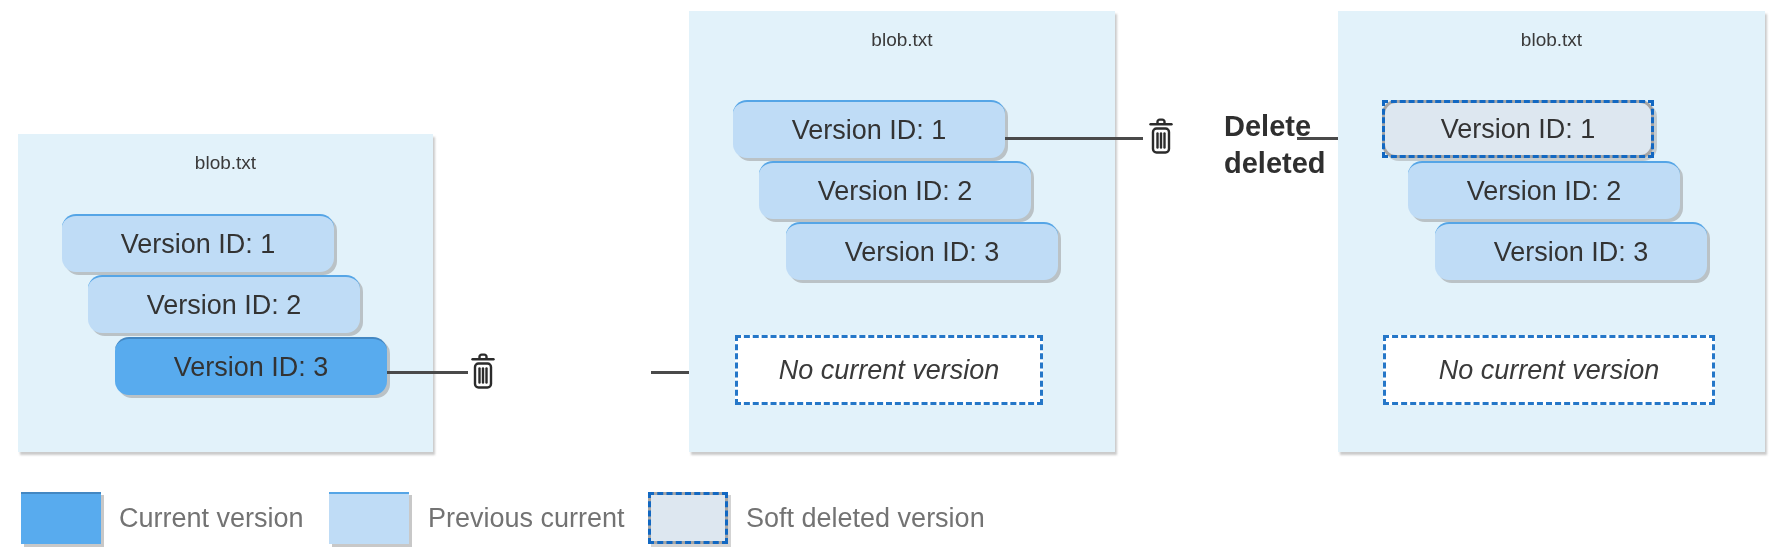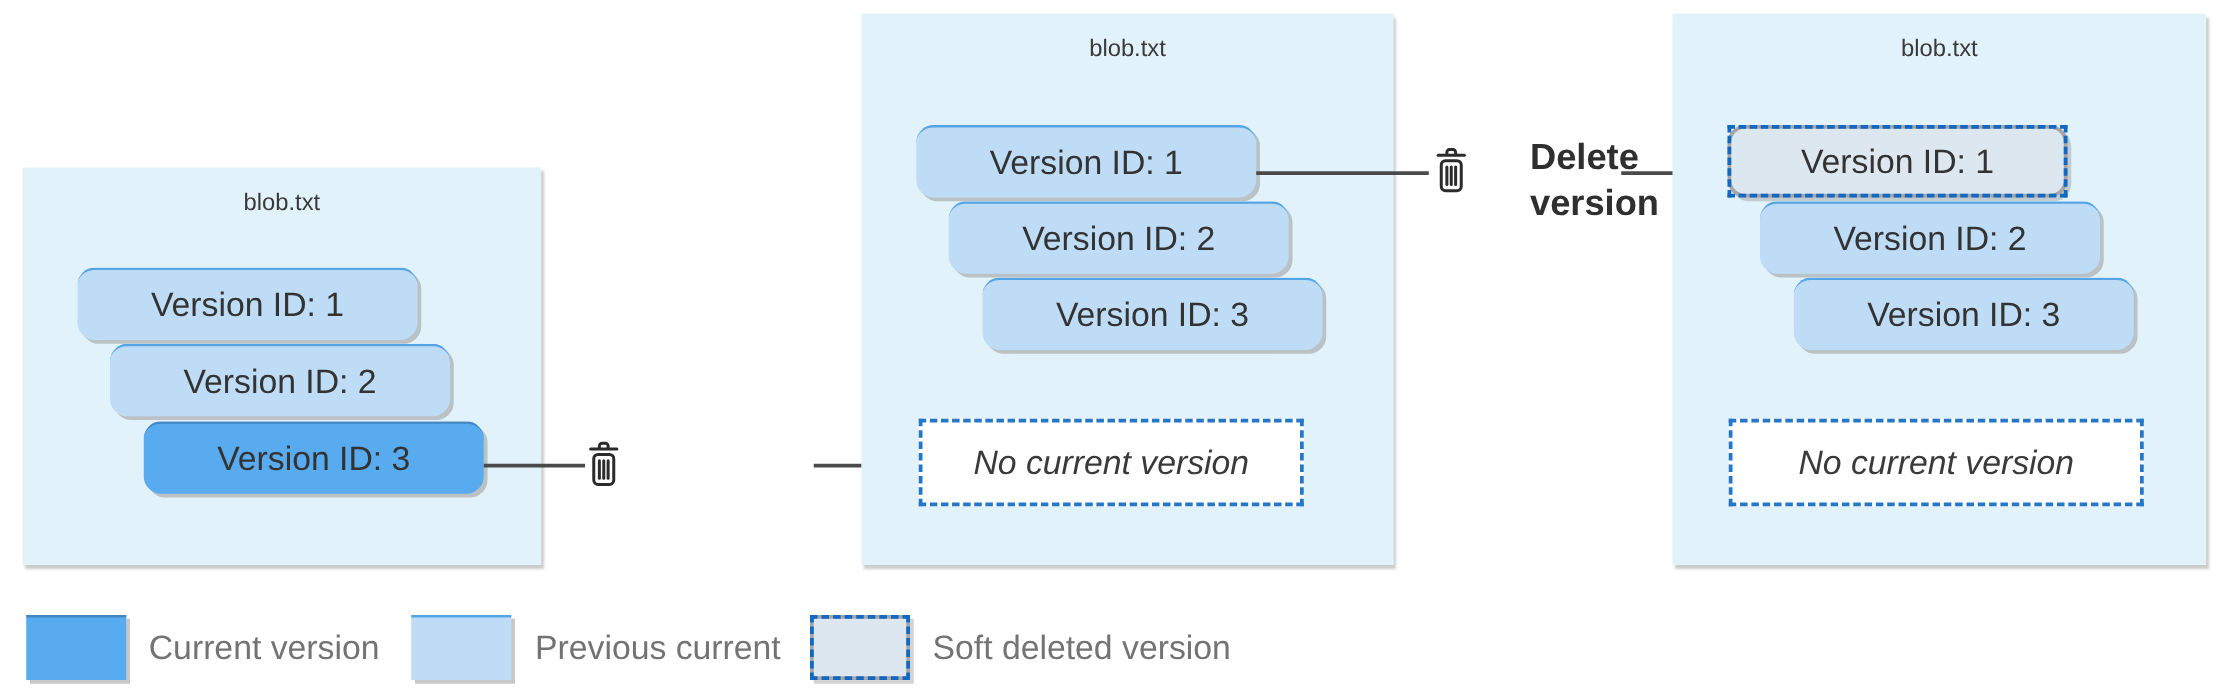--- a/index.html
+++ b/index.html
@@ -118,21 +118,21 @@
       <path d="M11.5 6.5 V4.8 a2.2 2.2 0 0 1 2.2-2.2 h2.6 a2.2 2.2 0 0 1 2.2 2.2 V6.5"></path>
       <path d="M4.5 7.2 H25.5"></path>
       <rect x="7" y="11.5" width="16" height="24" rx="3.5"></rect>
       <path d="M11.5 16.5 V30.5"></path>
       <path d="M15 16.5 V30.5"></path>
       <path d="M18.5 16.5 V30.5"></path>
     </svg>
   </div>
   <div class="action-label" style="left:1188px;top:108px;margin-left:36px;">
     <div>Delete</div>
-    <div>version</div>
+    <div>deleted</div>
   </div>
   <div class="hline" style="left:1297px;top:137px;width:66px;"></div>
   <div class="arrow-head" style="left:1361px;top:129.5px;"></div>
 
   <div class="panel" id="panel-right">
     <div class="panel-title">blob.txt</div>
     <div class="vbox v1 v-soft">Version ID: 1</div>
     <div class="vbox v2">Version ID: 2</div>
     <div class="vbox v3">Version ID: 3</div>
     <div class="nocur">No current version</div>

